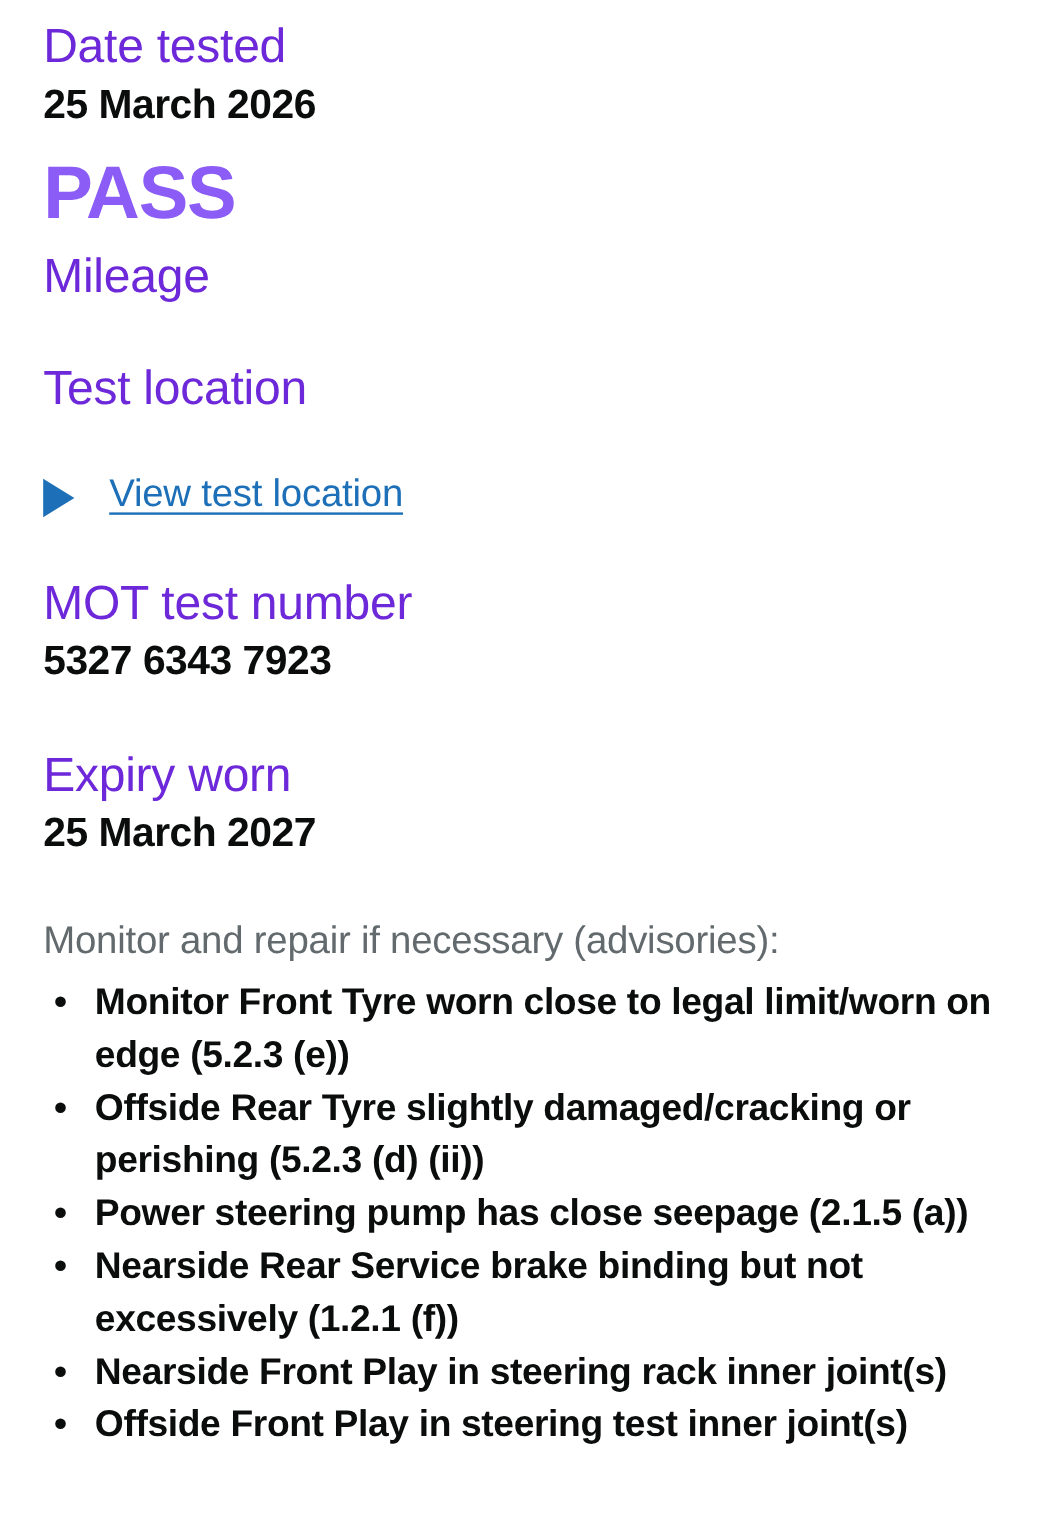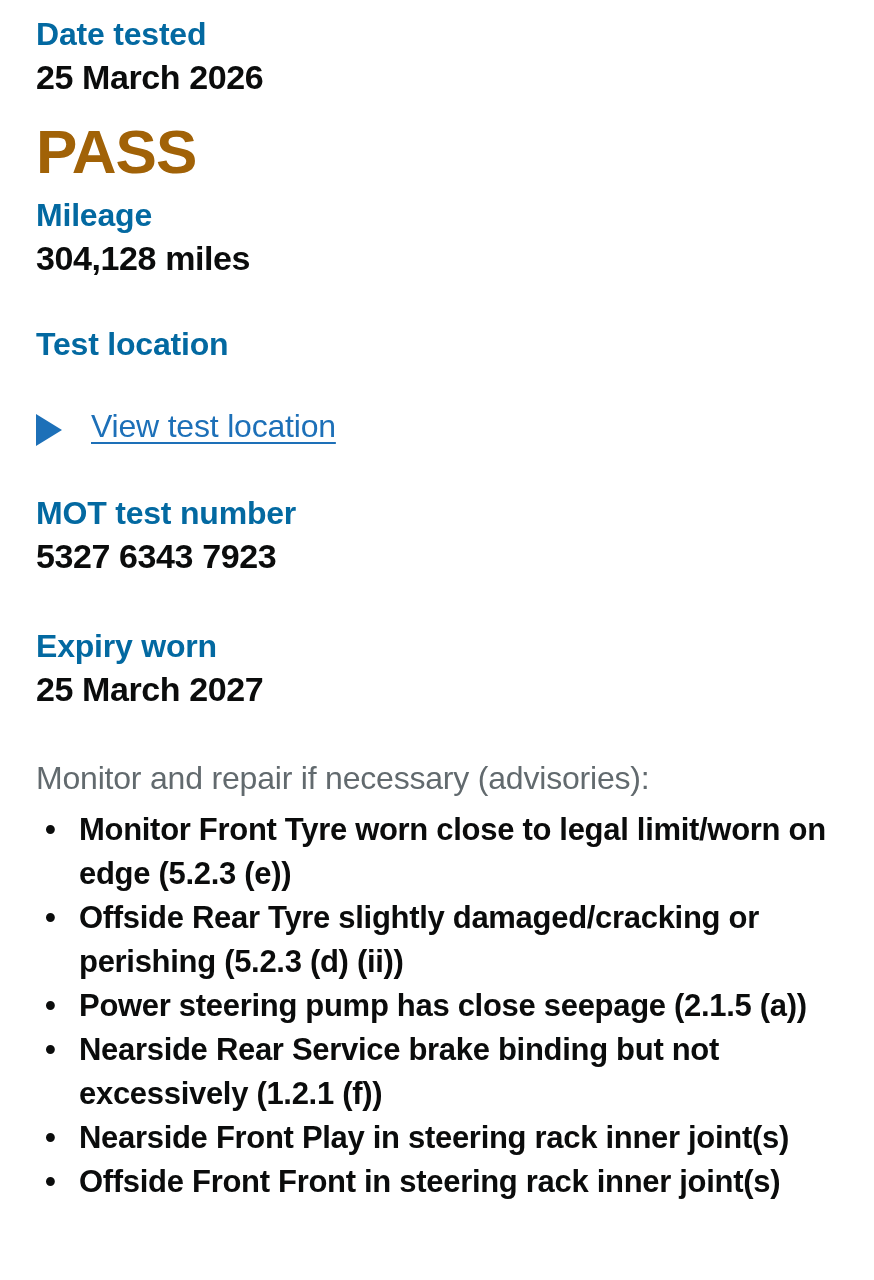--- a/index.html
+++ b/index.html
@@ -12,39 +12,39 @@
     height: 1280px;
     font-family: "Liberation Sans", sans-serif;
     color: #0b0c0c;
     overflow: hidden;
   }
   .page {
     padding: 12px 26px 0 36px;
     box-sizing: border-box;
   }
   .field-label {
-    font-size: 32px;
+    font-size: 40px;
     line-height: 1.22;
-    font-weight: 700;
-    color: #0369a1;
+    font-weight: 400;
+    color: #6d28d9;
     letter-spacing: -0.2px;
   }
   .field-value {
     font-size: 34px;
     line-height: 1.2;
     font-weight: 700;
     color: #0b0c0c;
     letter-spacing: -0.4px;
     margin-top: 3px;
   }
   .result-status {
     font-size: 62px;
     line-height: 1.0;
     font-weight: 700;
-    color: #a16207;
+    color: #8b5cf6;
     letter-spacing: -1px;
     margin: 23px 0 13px 0;
   }
   .sec-date      { margin-top: 3px; }
   .sec-mileage   { margin-top: 0; }
   .sec-location  { margin-top: 46px; }
   .sec-mot-num   { margin-top: 48px; }
   .sec-expiry    { margin-top: 50px; }
 
   .details-row {
@@ -110,21 +110,20 @@
 
   <div class="sec-date">
     <div class="field-label">Date tested</div>
     <div class="field-value">25 March 2026</div>
   </div>
 
   <div class="result-status">PASS</div>
 
   <div class="sec-mileage">
     <div class="field-label">Mileage</div>
-    <div class="field-value">304,128 miles</div>
   </div>
 
   <div class="sec-location">
     <div class="field-label">Test location</div>
   </div>
 
   <div class="details-row">
     <span class="details-arrow"></span>
     <span class="details-link">View test location</span>
   </div>
@@ -140,16 +139,16 @@
   </div>
 
   <div class="advisories-heading">Monitor and repair if necessary (advisories):</div>
 
   <ul class="advisories">
     <li>Monitor Front Tyre worn close to legal limit/worn on edge (5.2.3 (e))</li>
     <li>Offside Rear Tyre slightly damaged/cracking or perishing (5.2.3 (d) (ii))</li>
     <li>Power steering pump has close seepage (2.1.5 (a))</li>
     <li>Nearside Rear Service brake binding but not excessively (1.2.1 (f))</li>
     <li>Nearside Front Play in steering rack inner joint(s)</li>
-    <li>Offside Front Front in steering rack inner joint(s)</li>
+    <li>Offside Front Play in steering test inner joint(s)</li>
   </ul>
 
 </div>
 
 </body></html>

